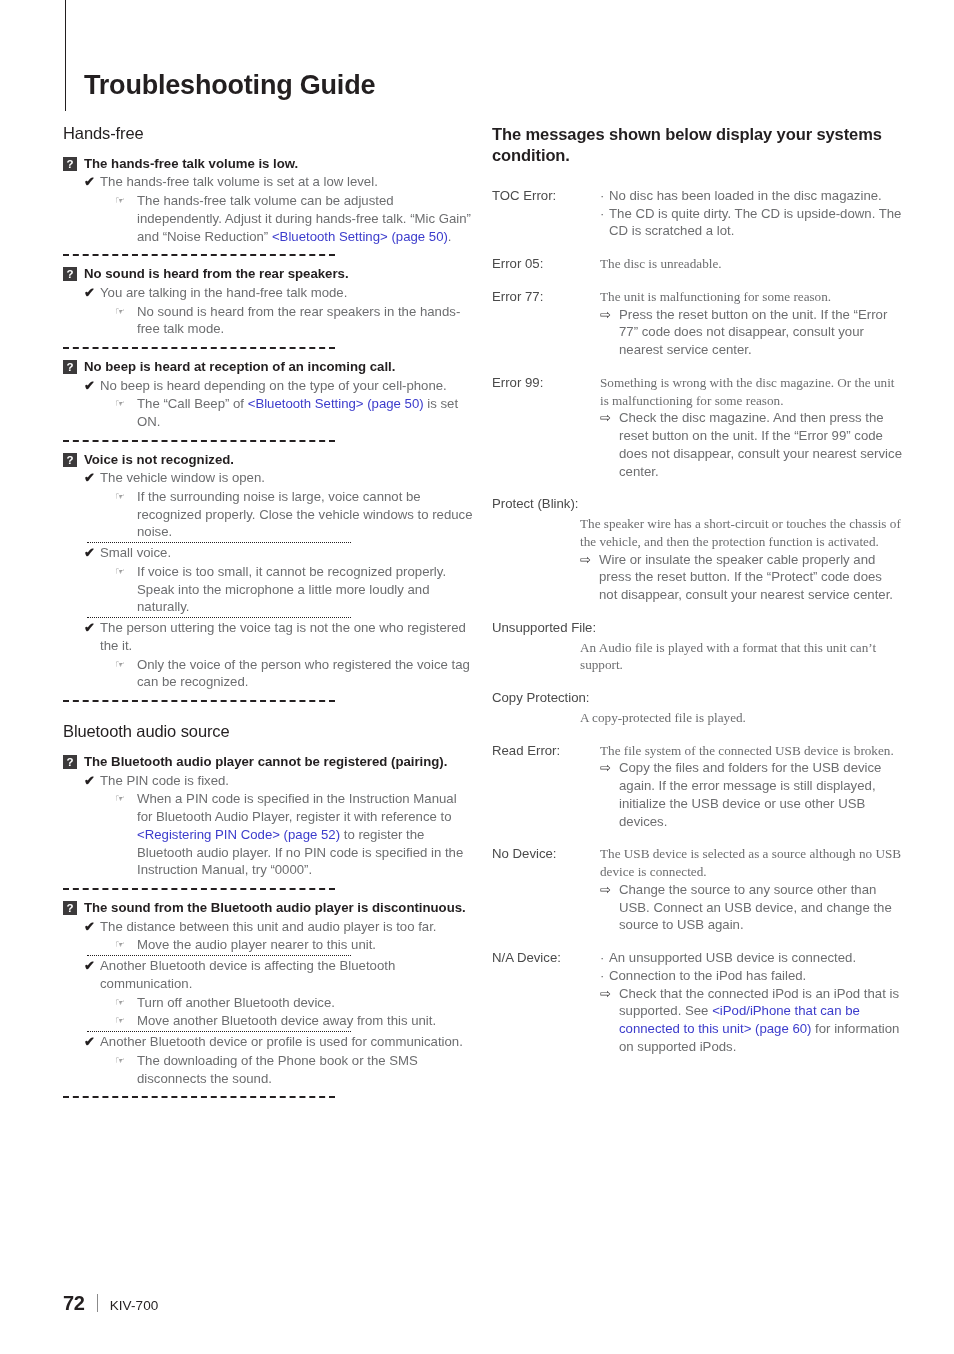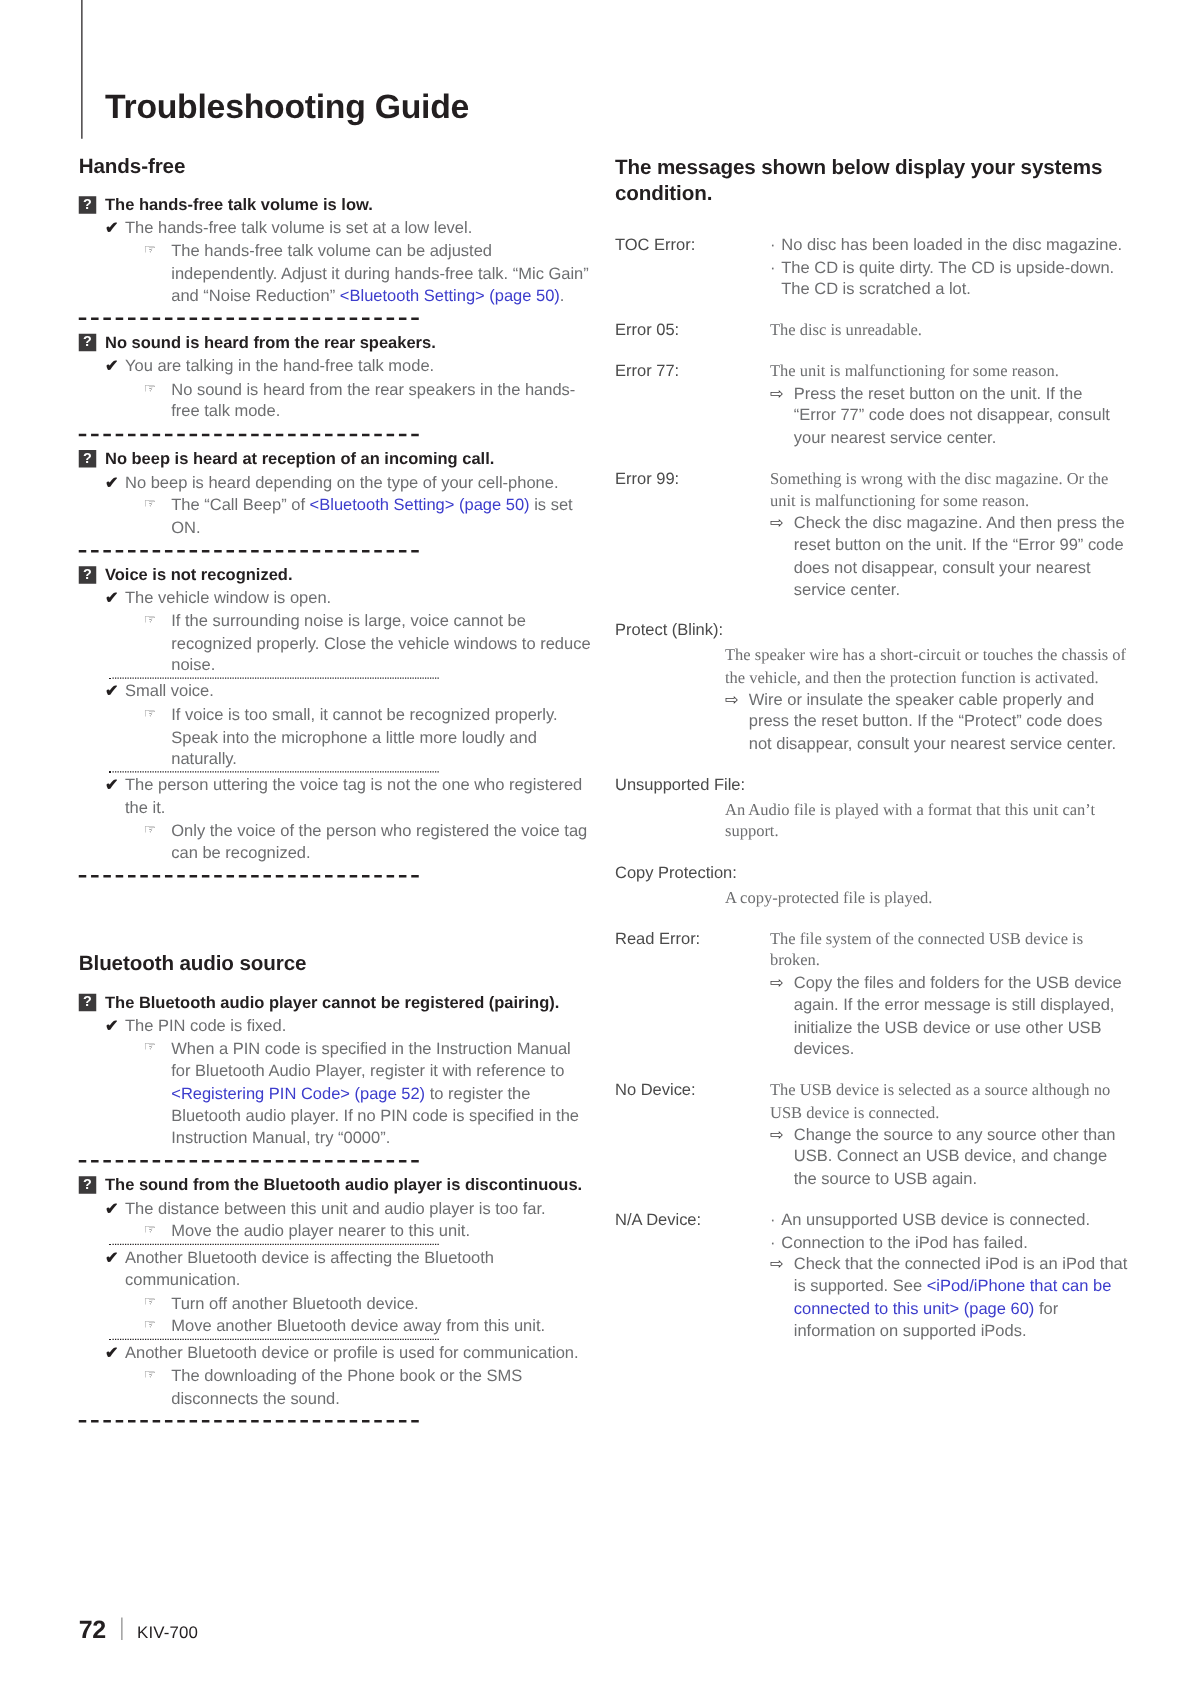--- a/index.html
+++ b/index.html
@@ -38,25 +38,25 @@
     top: 124px;
     width: 410px;
   }
   .col-left  { left: 63px; }
   .col-right { left: 492px; }
 
   
   h2.section {
     margin: 0 0 12px 0;
     font-size: 16.5px;
-    font-weight: bold;
+    font-weight: normal;
     color: #231f20;
     letter-spacing: -0.1px;
   }
-  h2.section.spaced-top { margin-top: 60px; }
+  h2.section.spaced-top { margin-top: 20px; }
 
   h2.rsection {
     margin: 0 0 20px 0;
     font-size: 16.5px;
     font-weight: bold;
     color: #231f20;
     line-height: 1.30;
     letter-spacing: -0.1px;
     max-width: 392px;
   }
@@ -141,21 +141,20 @@
     width: 264px;
   }
 
   
   .msg {
     display: flex;
     align-items: flex-start;
     margin-bottom: 15px;
     font-size: 13.2px;
     line-height: 1.345;
-    gap: 16px;
   }
   .msg-label {
     flex: 0 0 108px;
     color: #4a4a4a;
     font-size: 13.2px;
     line-height: 1.345;
   }
   .msg-body { flex: 1 1 auto; color: #6d6e70; }
 
   

